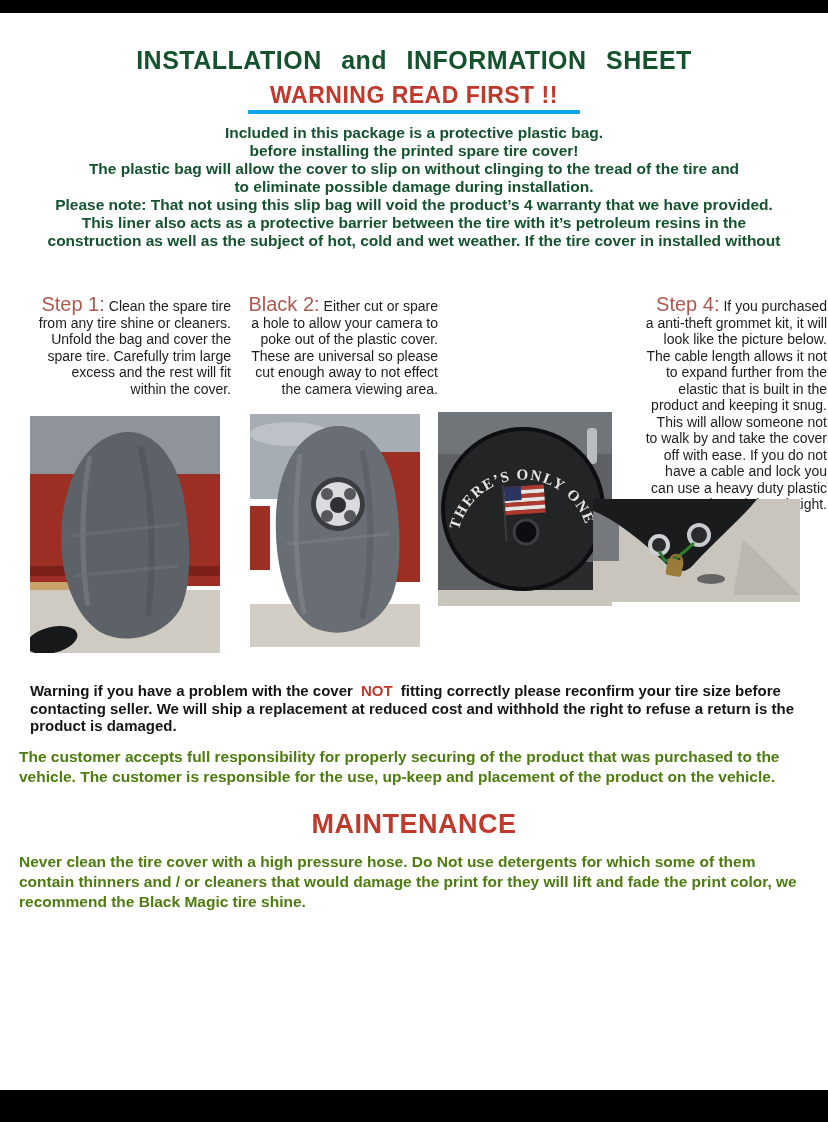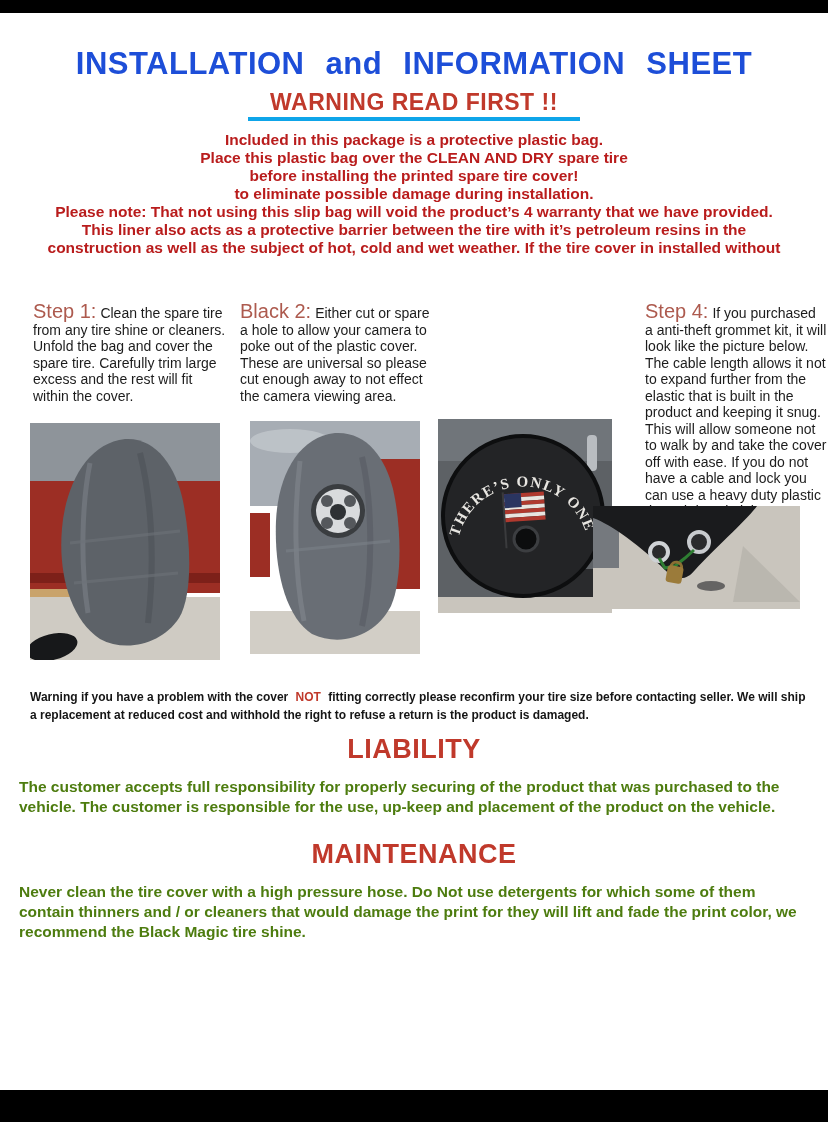--- a/index.html
+++ b/index.html
@@ -1,40 +1,40 @@
 <!DOCTYPE html>
 <html><head>
 <meta charset="utf-8">
 <style>
   html,body{margin:0;padding:0;background:#fff;}
   .page{position:relative;width:828px;height:1122px;background:#fff;overflow:hidden;
         font-family:"Liberation Sans",sans-serif;color:#111;}
   .bar{position:absolute;left:0;width:828px;background:#000;}
   .bar.top{top:0;height:13px;}
   .bar.bottom{bottom:0;height:32px;}
-  .title{margin:46px 0 0;text-align:center;font-size:31px;font-weight:bold;
-         letter-spacing:.5px;word-spacing:12px;color:#1d4ed8;}
+  .title{margin:46px 0 0;text-align:center;font-size:25px;font-weight:bold;
+         letter-spacing:.5px;word-spacing:12px;color:#14532d;}
   .warn-wrap{text-align:center;margin-top:7px;}
   .warn-heading{display:inline-block;font-size:23px;font-weight:bold;color:#c0392b;
                 border-bottom:4px solid #0ea5e9;padding:0 22px 1px;letter-spacing:.5px;}
   .intro{margin-top:10px;text-align:center;font-size:15.5px;font-weight:bold;
-         line-height:18px;color:#b91c1c;}
+         line-height:18px;color:#14532d;}
   .steps-photos{position:relative;margin-top:32px;height:384px;}
-  .step{position:absolute;top:0;font-size:14px;line-height:16.5px;color:#1c1c1c;}
+  .step{position:absolute;top:0;font-size:14px;line-height:16.5px;color:#1c1c1c;text-align:right;}
   .step .step-label{font-size:20px;color:#ad5a4e;margin-right:4px;}
   .s1{left:33px;width:198px;}
   .s2{left:240px;width:198px;}
   .s3{left:440px;width:198px;}
   .s4{left:645px;width:182px;}
   .photo{position:absolute;display:block;}
   .p1{left:30px;top:134px;}
   .p2{left:250px;top:132px;}
   .p3{left:438px;top:130px;}
   .p4{left:593px;top:217px;}
-  .warn-note{margin:16px 14px 0 30px;font-size:12px;font-weight:bold;line-height:17.5px;color:#151515;}
+  .warn-note{margin:16px 14px 0 30px;font-size:15px;font-weight:bold;line-height:17.5px;color:#151515;}
   .warn-note .red{color:#c0392b;padding:0 4px;}
   .red-heading{margin:10px 0 0;text-align:center;font-size:27px;font-weight:bold;
                color:#c0392b;letter-spacing:.5px;}
   .body-par{margin:12px auto 0;text-align:left;font-size:15.5px;font-weight:bold;
             line-height:20px;color:#4d7c0f;}
   .liability-p1{max-width:790px;}
   .liability-p2{max-width:620px;margin-top:24px;}
   .maint-par{max-width:790px;}
   .mh{margin-top:22px;}
 </style>
@@ -45,22 +45,22 @@
   <div class="bar top"></div>
 
   <h1 class="title">INSTALLATION and INFORMATION SHEET</h1>
 
   <div class="warn-wrap">
     <span class="warn-heading">WARNING READ FIRST !!</span>
   </div>
 
   <div class="intro">
     <div>Included in this package is a protective plastic bag.</div>
-    <div>Place this plastic bag over the CLEAN AND DRY spare tire</div>
     <div>before installing the printed spare tire cover!</div>
+    <div>The plastic bag will allow the cover to slip on without clinging to the tread of the tire and</div>
     <div>to eliminate possible damage during installation.</div>
     <div>Please note: That not using this slip bag will void the product’s 4 warranty that we have provided.</div>
     <div>This liner also acts as a protective barrier between the tire with it’s petroleum resins in the</div>
     <div>construction as well as the subject of hot, cold and wet weather.  If the tire cover in installed without</div>
   </div>
 
   <div class="steps-photos">
 
     <p class="step s1">
       <span class="step-label">Step 1:</span><span>Clean the spare tire from any tire shine or cleaners.  Unfold the bag and cover the spare tire. Carefully trim large excess and the rest will fit within the cover.</span>
@@ -145,20 +145,19 @@
         <path d="M77,62 C77,54 88,54 88,62" fill="none" stroke="#8a6f33" stroke-width="3"></path>
         <rect x="74" y="60" width="16" height="17" rx="3" fill="#9b7b3a"></rect>
       </g>
     </svg>
   </div>
 
   <p class="warn-note">
     <span>Warning if you have a problem with the cover </span><span class="red">NOT</span><span> fitting correctly please reconfirm your tire size before contacting seller. We will ship a replacement at reduced cost and withhold the right to refuse a return is the product is damaged.</span>
   </p>
 
-  <h2 class="red-heading">LIABILITY</h2>
   <p class="body-par liability-p1">The customer accepts full responsibility for properly securing of the product that was purchased to the vehicle.  The customer is responsible for the use, up-keep and placement of the product on the vehicle.</p>
 
   <h2 class="red-heading mh">MAINTENANCE</h2>
   <p class="body-par maint-par">Never clean the tire cover with a high pressure hose.  Do Not  use detergents for which some of them contain thinners and / or cleaners that would damage the print for they will lift and fade the print color, we recommend the Black Magic tire shine.</p>
 
   <div class="bar bottom"></div>
 </div>
 
 </body></html>

